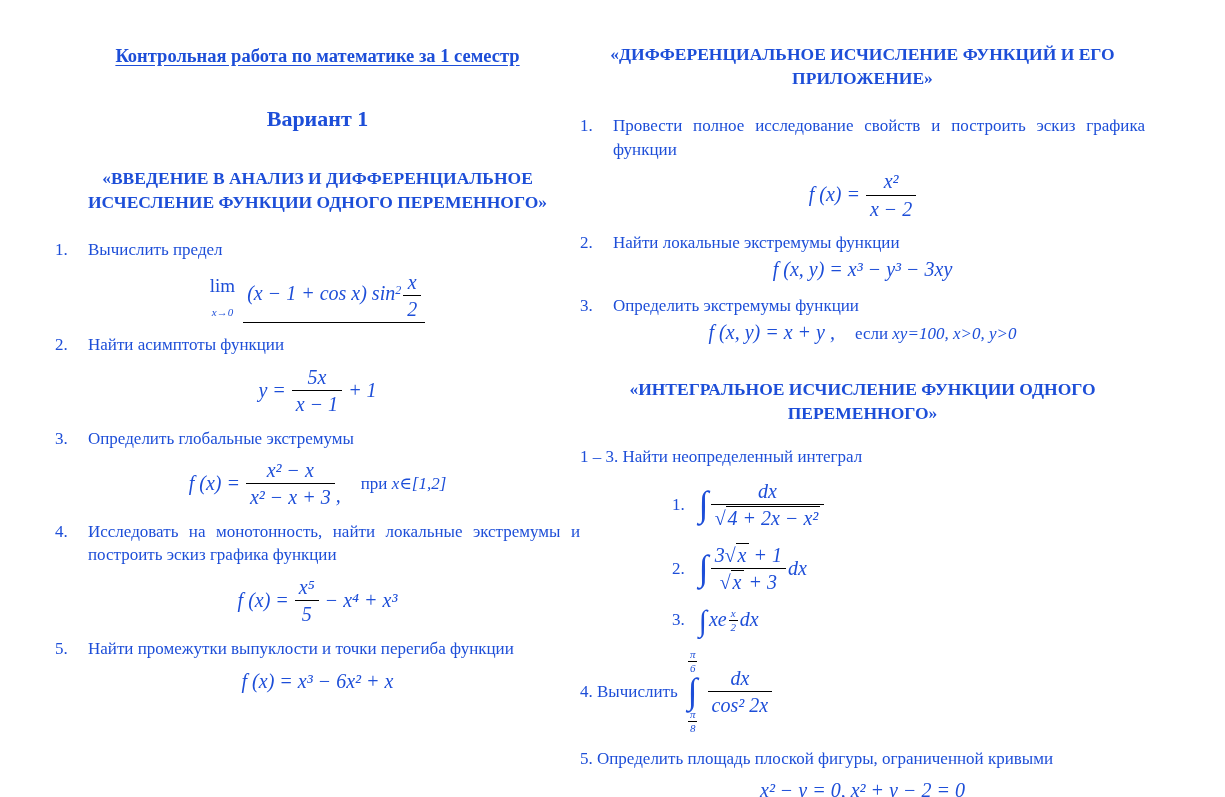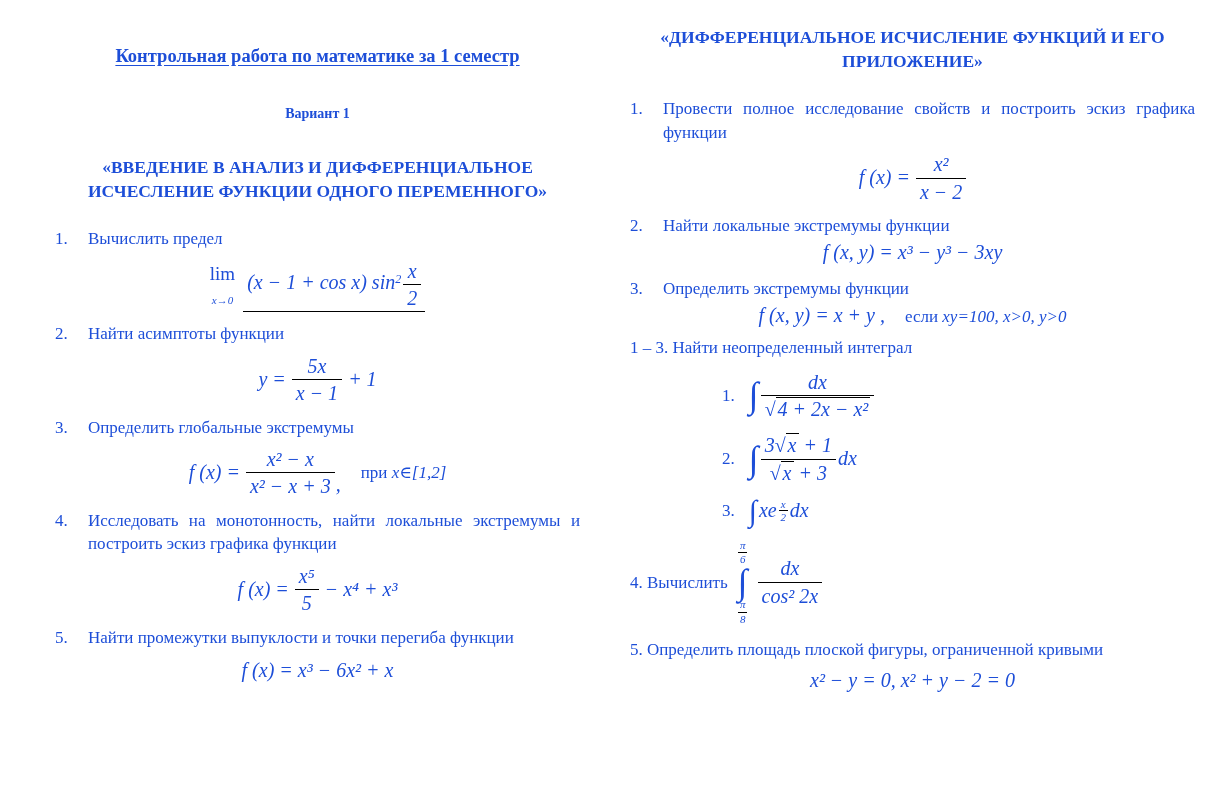--- a/index.html
+++ b/index.html
@@ -4,27 +4,27 @@
 <style>
   * { margin:0; padding:0; box-sizing:border-box; }
   html,body { background:#ffffff; }
   .page {
     width:1225px; height:797px; background:#ffffff; color:#1d4ed8;
     font-family:"Liberation Serif","DejaVu Serif",serif;
     display:flex; overflow:hidden;
   }
   .col { font-size:17px; line-height:1.38; }
   .col-left  { width:525px; margin-left:55px; padding-top:44px; }
-  .col-right { width:565px; margin-left:50px; padding-top:25px; }
+  .col-right { width:565px; padding-top:42px; }
 
   .title {
     font-size:18.5px; font-weight:bold; text-align:center;
     text-decoration:underline; text-underline-offset:3px; margin-bottom:34px;
   }
-  .variant { font-size:14px; font-weight:bold; text-align:center; margin-bottom:32px; }
+  .variant { font-size:22px; font-weight:bold; text-align:center; margin-bottom:32px; }
   .sect { font-size:17.5px; font-weight:bold; text-align:center; margin-bottom:24px; }
 
   .problem { display:flex; margin-top:10px; }
   .pnum { width:33px; flex:0 0 33px; }
   .ptext { flex:1; text-align:justify; }
 
   .formula {
     display:flex; justify-content:center; align-items:center; gap:6px;
     font-size:20px; font-style:italic; margin:8px 0 10px;
   }
@@ -177,20 +177,21 @@
     <div class="problem">
       <span class="pnum">3.</span>
       <span class="ptext">Определить экстремумы функции</span>
     </div>
 
     <div class="formula" style="margin:2px 0 6px;">
       <span class="mtext">f (x, y) = x + y ,</span>
       <span class="note"><span class="note-pre">если</span> <span>xy=100, x&gt;0, y&gt;0</span></span>
     </div>
 
+    <div class="sect" style="margin-top:30px; margin-bottom:20px;">«ИНТЕГРАЛЬНОЕ ИСЧИСЛЕНИЕ ФУНКЦИИ ОДНОГО ПЕРЕМЕННОГО»</div>
 
     <div>1 – 3. Найти неопределенный интеграл</div>
 
     <div class="int-item">
       <span class="inum">1.</span>
       <span style="display:inline-flex; align-items:center; gap:2px;">
         <span class="int">∫</span>
         <span class="frac">
           <span class="fn">dx</span>
           <span class="fd"><span class="radsym">√</span><span class="radicand">4 + 2x − x²</span></span>

